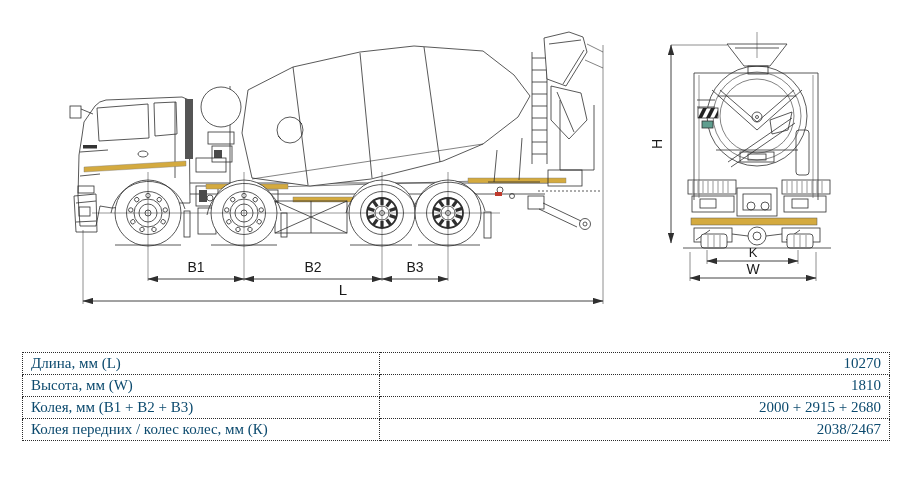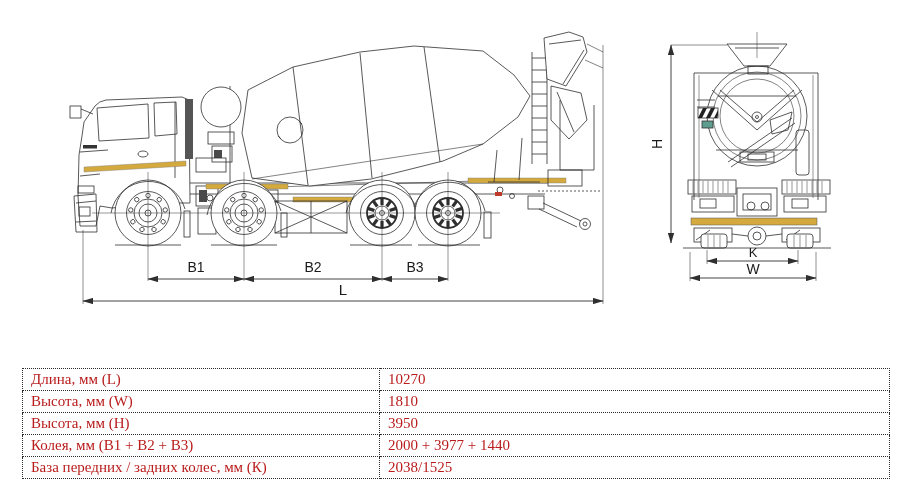--- a/index.html
+++ b/index.html
@@ -1,23 +1,23 @@
 <!DOCTYPE html>
 <html><head>
 <meta charset="utf-8">
 <style>
   html,body{margin:0;padding:0;background:#fff;}
   .canvas{position:relative;width:900px;height:486px;background:#fff;overflow:hidden;
           font-family:"Liberation Sans",sans-serif;}
   .drawing{position:absolute;left:0;top:0;}
-  .spec{position:absolute;left:22px;top:368px;width:868px;border-collapse:collapse;
-        table-layout:fixed;font-family:"Liberation Serif",serif;font-size:15px;color:#b91c1c;}
+  .spec{position:absolute;left:22px;top:352px;width:868px;border-collapse:collapse;
+        table-layout:fixed;font-family:"Liberation Serif",serif;font-size:15px;color:#0c4a6e;}
   .spec td{border:1px dotted #2b2b2b;height:21px;padding:0 8px;overflow:hidden;white-space:nowrap;}
   .spec .c1{width:340px;}
-  .spec .c2{text-align:left;}
+  .spec .c2{text-align:right;}
 </style>
 </head>
 <body>
 
 <div class="canvas">
 
 <svg class="drawing" width="900" height="340" viewBox="0 0 900 340" xmlns="http://www.w3.org/2000/svg">
   <defs>
     <marker id="ar" viewBox="0 0 10 6" refX="9.5" refY="3" markerWidth="12" markerHeight="7.5" orient="auto-start-reverse">
       <path d="M0 0 L10 3 L0 6 Z" fill="#2f2f2f"></path>
@@ -328,27 +328,23 @@
   <tbody>
     <tr>
       <td class="c1">Длина, мм (L)</td>
       <td class="c2">10270</td>
     </tr>
     <tr>
       <td class="c1">Высота, мм (W)</td>
       <td class="c2">1810</td>
     </tr>
     <tr>
-      <td class="c1">Высота, мм (H)</td>
-      <td class="c2">3950</td>
+      <td class="c1">Колея, мм (B1 + B2 + B3)</td>
+      <td class="c2">2000 + 2915 + 2680</td>
     </tr>
     <tr>
-      <td class="c1">Колея, мм (B1 + B2 + B3)</td>
-      <td class="c2">2000 + 3977 + 1440</td>
-    </tr>
-    <tr>
-      <td class="c1">База передних / задних колес, мм (К)</td>
-      <td class="c2">2038/1525</td>
+      <td class="c1">Колея передних / колес колес, мм (К)</td>
+      <td class="c2">2038/2467</td>
     </tr>
   </tbody>
 </table>
 
 </div>
 
 </body></html>

